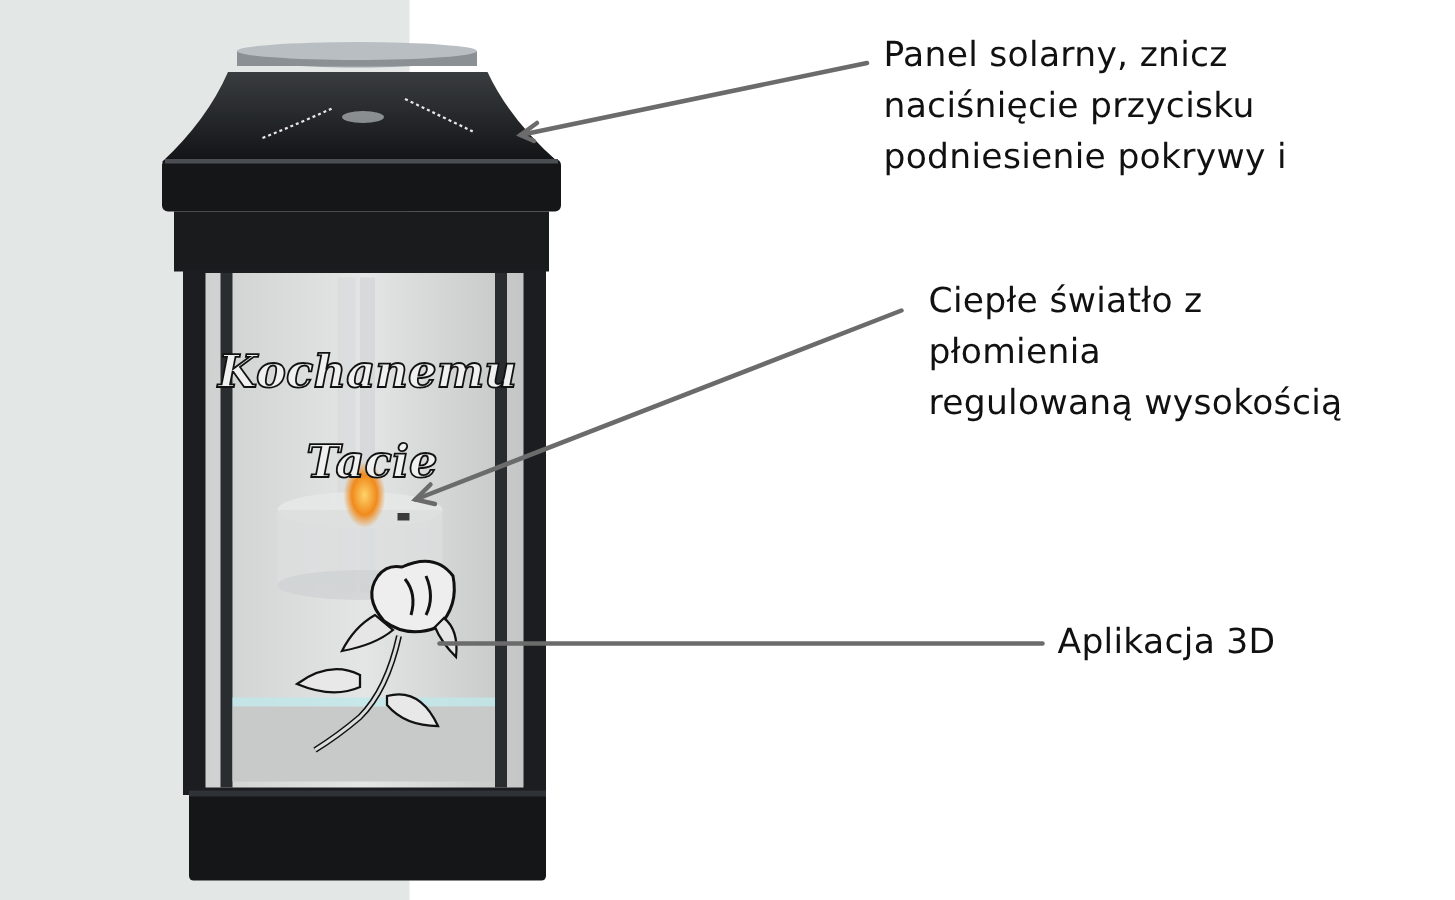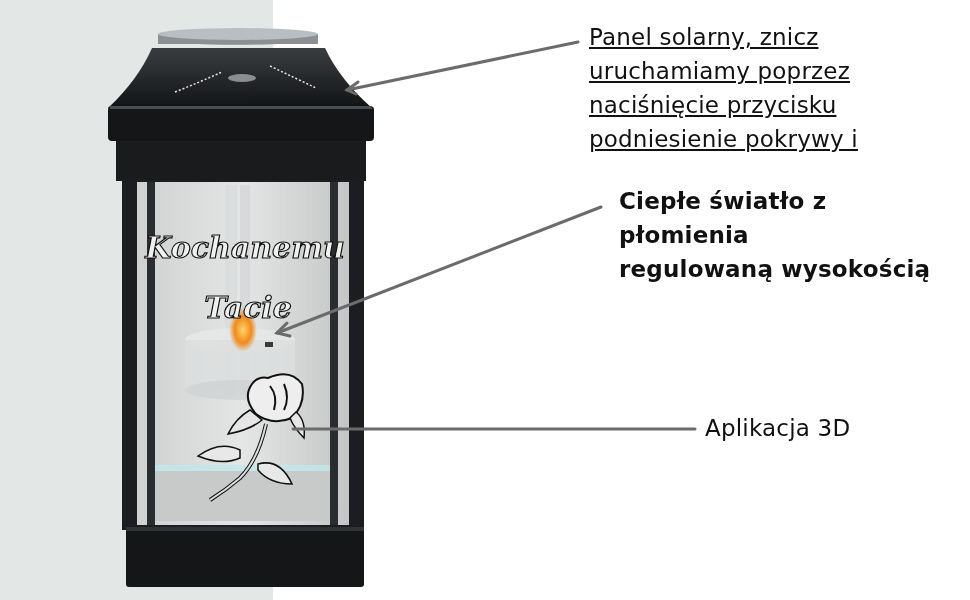--- a/index.html
+++ b/index.html
@@ -1,22 +1,22 @@
 <!DOCTYPE html>
 <html><head>
 <meta charset="utf-8">
 <style>
   html,body{margin:0;padding:0;}
   body{width:970px;height:600px;position:relative;overflow:hidden;background:#ffffff;font-family:"DejaVu Sans","Liberation Sans",sans-serif;}
   .bg-left{position:absolute;left:0;top:0;width:273px;height:600px;background:#e3e8e6;}
   .scene{position:absolute;left:0;top:0;width:970px;height:600px;}
   .callout{position:absolute;color:#111111;font-size:23px;line-height:34px;letter-spacing:0.2px;}
   .callout span{display:block;white-space:nowrap;}
-  #c1{left:589px;top:20px;text-decoration:underline;}
-  #c2{left:619px;top:184px;font-weight:bold;}
+  #c1{left:589px;top:20px;}
+  #c2{left:619px;top:184px;}
   #c3{left:705px;top:411px;text-align:right;}
   svg{position:absolute;left:0;top:0;}
 </style>
 </head>
 <body>
 
 <div class="bg-left"></div>
 
 <svg class="scene" width="970" height="600" viewBox="0 0 970 600">
   <defs>
@@ -98,21 +98,20 @@
     <line x1="578" y1="42" x2="347" y2="90"></line>
     <polyline points="358,82 347,90 356,94"></polyline>
     <line x1="601" y1="207" x2="277" y2="333"></line>
     <polyline points="287,323 277,333 290,336"></polyline>
     <line x1="293" y1="429" x2="695" y2="429"></line>
   </g>
 </svg>
 
 <div class="callout" id="c1">
   <span>Panel solarny, znicz</span>
-  <span>uruchamiamy poprzez</span>
   <span>naciśnięcie przycisku</span>
   <span>podniesienie pokrywy i</span>
 </div>
 
 <div class="callout" id="c2">
   <span>Ciepłe światło z</span>
   <span>płomienia</span>
   <span>regulowaną wysokością</span>
 </div>
 

